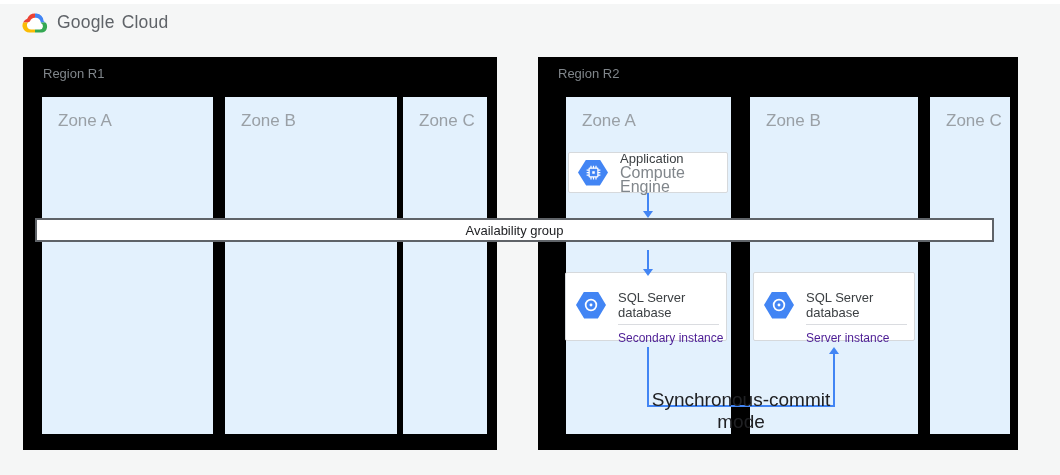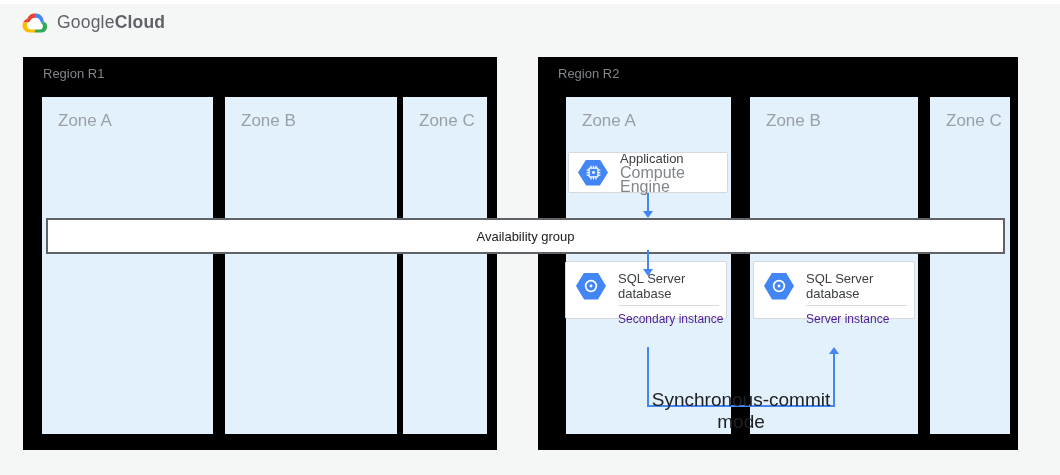--- a/index.html
+++ b/index.html
@@ -8,51 +8,51 @@
     position:relative; width:1060px; height:475px;
     background:#f5f6f6; overflow:hidden;
     font-family:"Liberation Sans","DejaVu Sans",sans-serif;
   }
   .topstrip { position:absolute; top:0; left:0; width:100%; height:4px; background:#ffffff; }
 
   
   .brand { position:absolute; left:22px; top:12px; display:flex; align-items:center; gap:9px; }
   .brand-text { font-size:17.5px; color:#5f6368; letter-spacing:.2px; }
   .brand-text .g { font-weight:500; }
-  .brand-text .c { font-weight:700; margin-left:0; }
+  .brand-text .c { font-weight:400; margin-left:7px; }
 
   
   .region { position:absolute; top:57px; height:393px; background:#000000; }
   .region-r1 { left:23px; width:474px; }
   .region-r2 { left:538px; width:480px; }
   .region-label { position:absolute; top:9px; left:20px; font-size:13px; color:#80868b; }
   .zone { position:absolute; top:40px; height:337px; background:#e3f1fd; }
   .zone-label { padding:14px 0 0 16px; font-size:17px; color:#9aa0a6; }
   .r1-za { left:19px;  width:171px; }
   .r1-zb { left:202px; width:172px; }
   .r1-zc { left:380px; width:84px;  }
   .r2-za { left:28px;  width:165px; }
   .r2-zb { left:212px; width:168px; }
   .r2-zc { left:392px; width:80px;  }
 
   
   .band {
-    position:absolute; left:46px; top:218px; width:959px; height:36px;
+    position:absolute; left:35px; top:218px; width:959px; height:24px;
     background:#ffffff; border:2px solid #5f6368; z-index:5;
     display:flex; align-items:center; justify-content:center;
   }
   .band-label { font-size:13px; color:#202124; }
 
   
   .card {
     position:absolute; background:#ffffff; border:1px solid #d6d9dc;
     border-radius:2px; z-index:6;
   }
   .app-card { left:568px; top:152px; width:160px; height:41px; display:flex; align-items:center; padding-left:9px; }
-  .sql-card { top:261px; width:162px; height:58px; padding-top:9px; }
+  .sql-card { top:272px; width:162px; height:69px; padding-top:17px; }
   .sql-secondary { left:565px; }
   .sql-standby  { left:753px; }
   .sql-head { display:flex; align-items:center; padding-left:10px; }
   .hexagon {
     width:30px; height:26px; background:#4285f4; flex:0 0 auto;
     clip-path:polygon(27% 0, 73% 0, 100% 50%, 73% 100%, 27% 100%, 0 50%);
     display:flex; align-items:center; justify-content:center;
   }
   .sql-card .hexagon { height:27px; }
   .card-text { margin-left:12px; }

